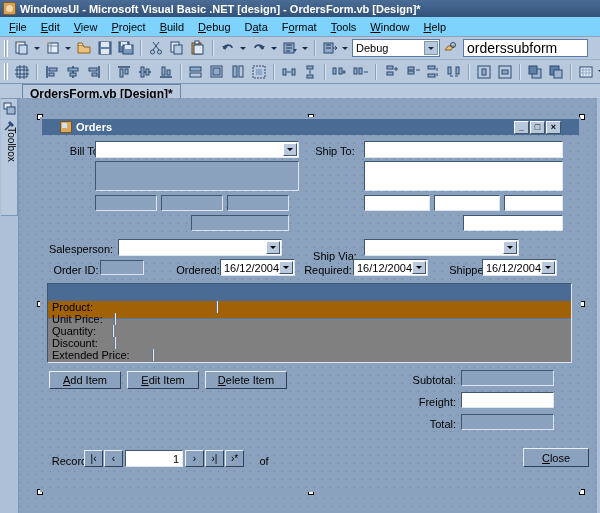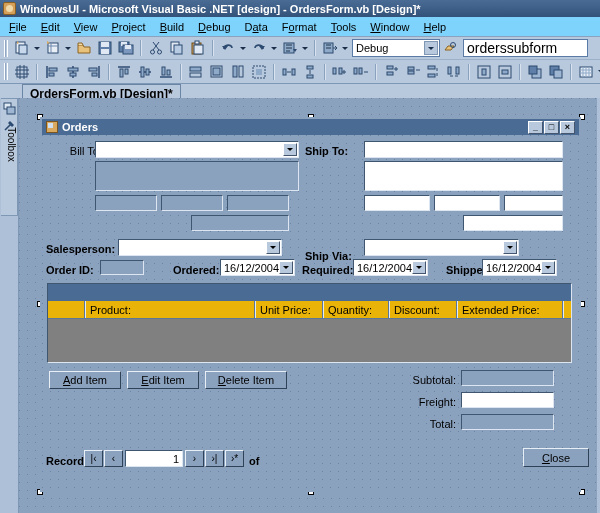--- a/index.html
+++ b/index.html
@@ -124,21 +124,21 @@
     background-size:8px 8px;
   }
 
   .form-window {
     position:absolute; left:21px; top:19px; width:541px; height:375px;
     border:2px solid #8ba2bf;
     background:#8ba2bf;
   }
   .form-title {
     height:16px; background:#4a6c94;
-    display:flex; align-items:center; padding:0 4px; color:#ffffff;
+    display:flex; align-items:center; padding:0 18px; color:#ffffff;
     font-size:11px; font-weight:bold;
   }
   .form-title .fi {
     width:12px; height:12px; margin-right:4px; flex:none;
     background:#d9a95f; border:1px solid #7a5520; position:relative;
   }
   .form-title .fi:after{
     content:""; position:absolute; left:1px; top:1px; width:5px; height:5px;
     background:#cfe0f2;
   }
@@ -156,21 +156,21 @@
     position:absolute; left:0; right:0; top:16px; bottom:0;
     background-color:#8ba2bf;
     background-image:
       radial-gradient(circle at 0.5px 0.5px, #6b84a8 0.7px, transparent 0.8px);
     background-size:8px 8px;
   }
 
   
   .lbl { position:absolute; font-size:11px; color:#000; white-space:nowrap;
          text-align:right; }
-  .lbl.l { text-align:left;font-weight:bold; }
+  .lbl.l { text-align:center; }
 
   .fld { position:absolute; background:#8ba2bf;
          border-top:1px solid #3f5670; border-left:1px solid #3f5670;
          border-right:1px solid #dde6f0; border-bottom:1px solid #dde6f0; }
   .fld.white { background:#ffffff; }
 
   .cmb { position:absolute; background:#ffffff;
          border-top:1px solid #3f5670; border-left:1px solid #3f5670;
          border-right:1px solid #dde6f0; border-bottom:1px solid #dde6f0; }
   .cmb .arrow {
@@ -193,22 +193,22 @@
     font-size:11px; color:#000;
   }
   .btn u { text-decoration:underline; }
 
   .grid-ctl {
     position:absolute; border-top:1px solid #3f5670; border-left:1px solid #3f5670;
     border-right:1px solid #dde6f0; border-bottom:1px solid #dde6f0;
     background:#808080; overflow:hidden;
   }
   .grid-caption { height:17px; background:#4a6c94; }
-  .grid-head { display:flex; height:18px; background:#eab308;
-               border-bottom:1px solid #5c7698; }
+  .grid-head { display:flex; height:18px; background:#a16207;
+               border-bottom:1px solid #5c7698;flex-direction:column; }
   .grid-head .cell {
     border-right:1px solid #e2eaf4;
     display:flex; align-items:center; padding-left:4px;
     font-size:11px; color:#000; box-shadow:inset -2px 0 0 -1px #5c7698;
   }
   .grid-head .cell.rowhdr { width:38px; padding:0; }
   .grid-body { background:#808080; flex:1; }
 
   .nav-btn {
     position:absolute; background:#8ba2bf;

